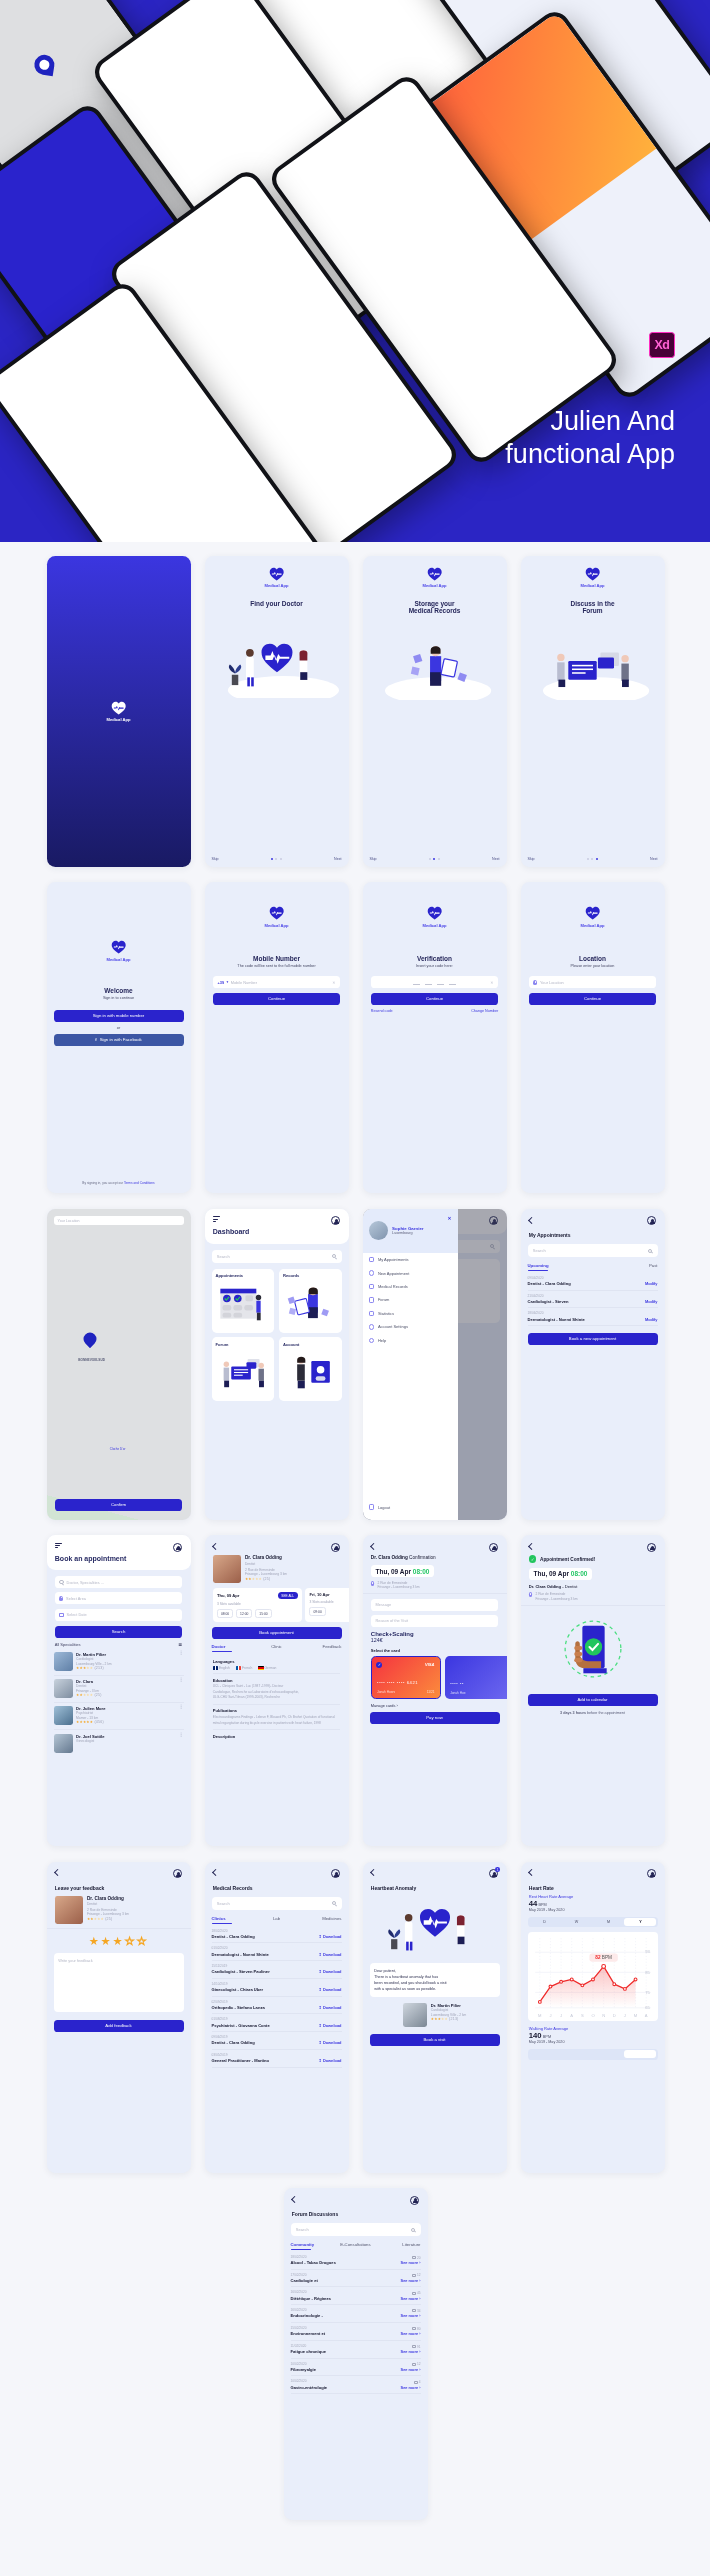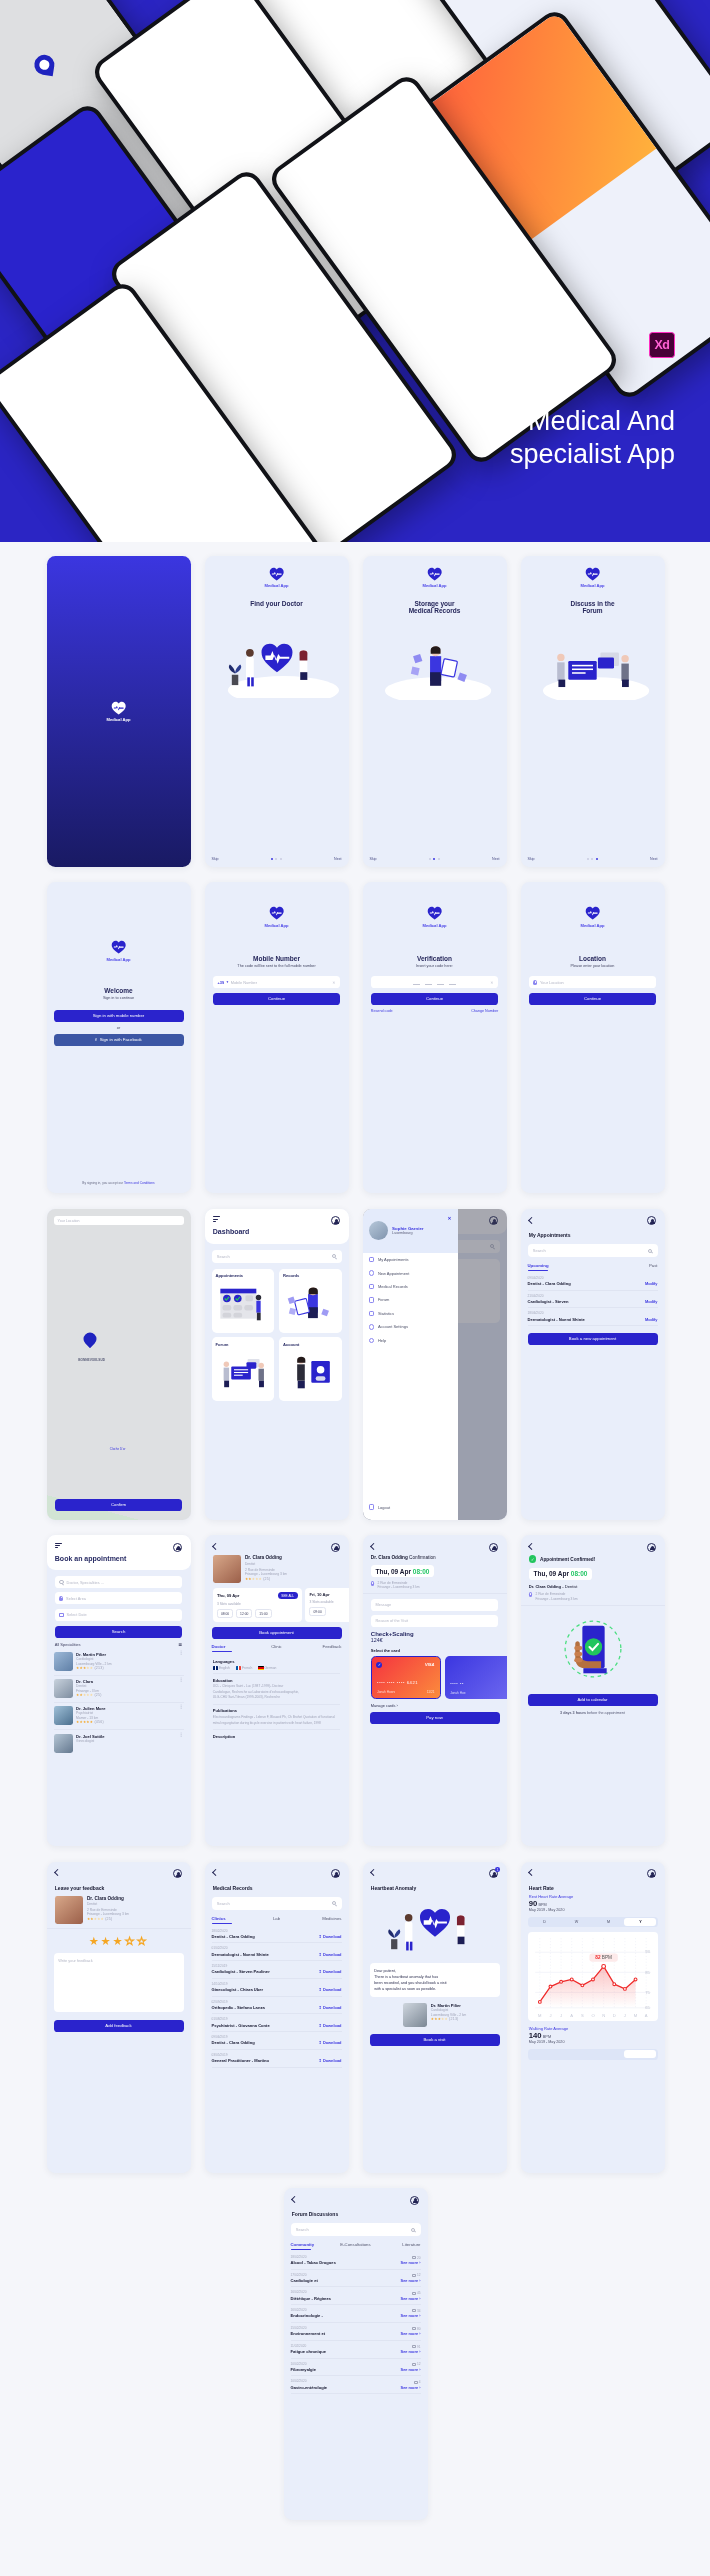--- a/index.html
+++ b/index.html
@@ -279,22 +279,22 @@
     </div>
   <div class="hero-mock m6">
       <div class="scr" style="background:#fff"></div>
     </div>
   <div class="hero-mock m9">
       <div class="scr" style="background:#fff"></div>
     </div>
 
   <div class="xd-badge">Xd</div>
   <div class="hero-title">
-    <div>Medical And</div>
-    <div>specialist App</div>
+    <div>Julien And</div>
+    <div>functional App</div>
   </div>
 </div>
 
 <div class="board">
 
   <div class="row">
 
     <div class="phone" style="background:linear-gradient(180deg,#3b36e0,#191a63);display:flex;align-items:center;justify-content:center;flex-direction:column;">
       <div class="logo-heart">
         <svg viewBox="0 0 28 26">
@@ -1063,21 +1063,21 @@
     <div class="phone">
       <div class="topbar">
         <div class="back-chev"></div>
         <div class="avatar-ico"></div>
       </div>
       <div style="padding:3.6px 8.3px 0">
           <div class="page-h sm">Heart Rate</div>
         </div>
       <div style="padding:3px 8.3px 0">
         <div class="lbl-blue">Rest Heart Rate Average</div>
-        <div class="bignum"><span>90</span><small>BPM</small></div>
+        <div class="bignum"><span>44</span><small>BPM</small></div>
         <div class="lbl-mut">May 2019 - May 2020</div>
       </div>
       <div class="seg">
         <span>D</span>
         <span>W</span>
         <span>M</span>
         <span class="on">Y</span>
       </div>
       <div class="chartbox">
         <svg viewBox="0 0 220 150" style="width:100%;height:100%;font-size:7px">

